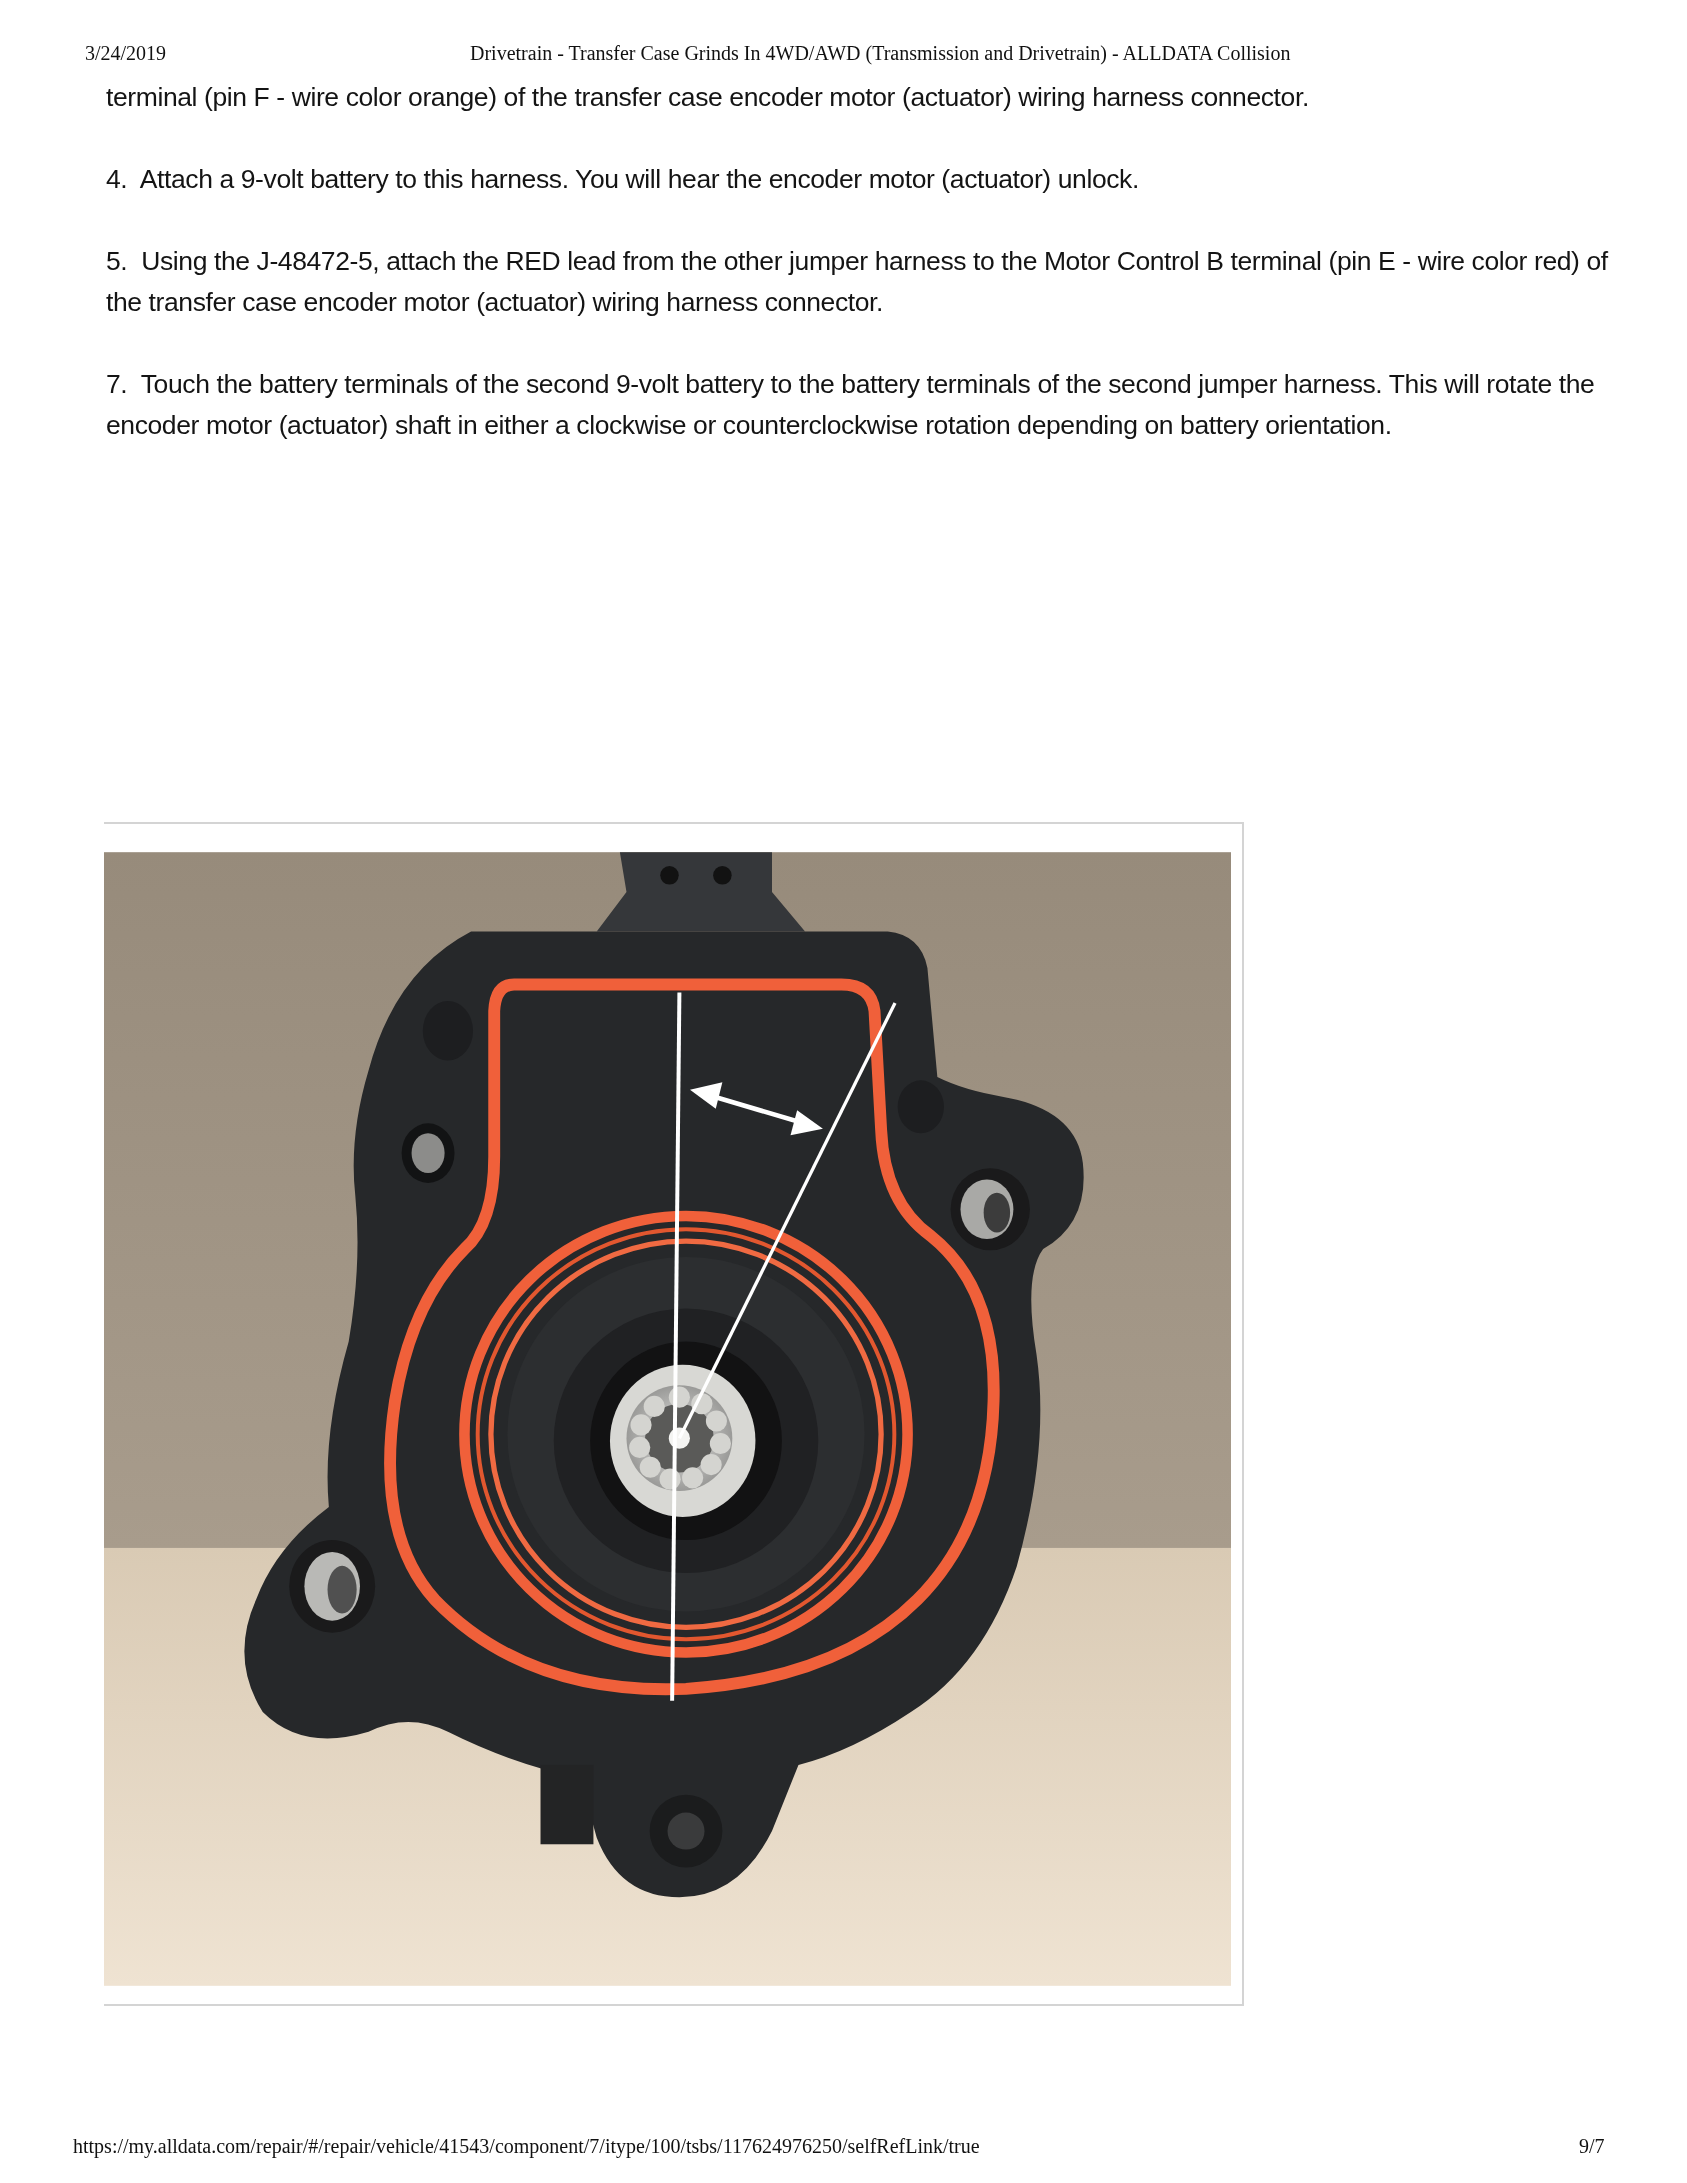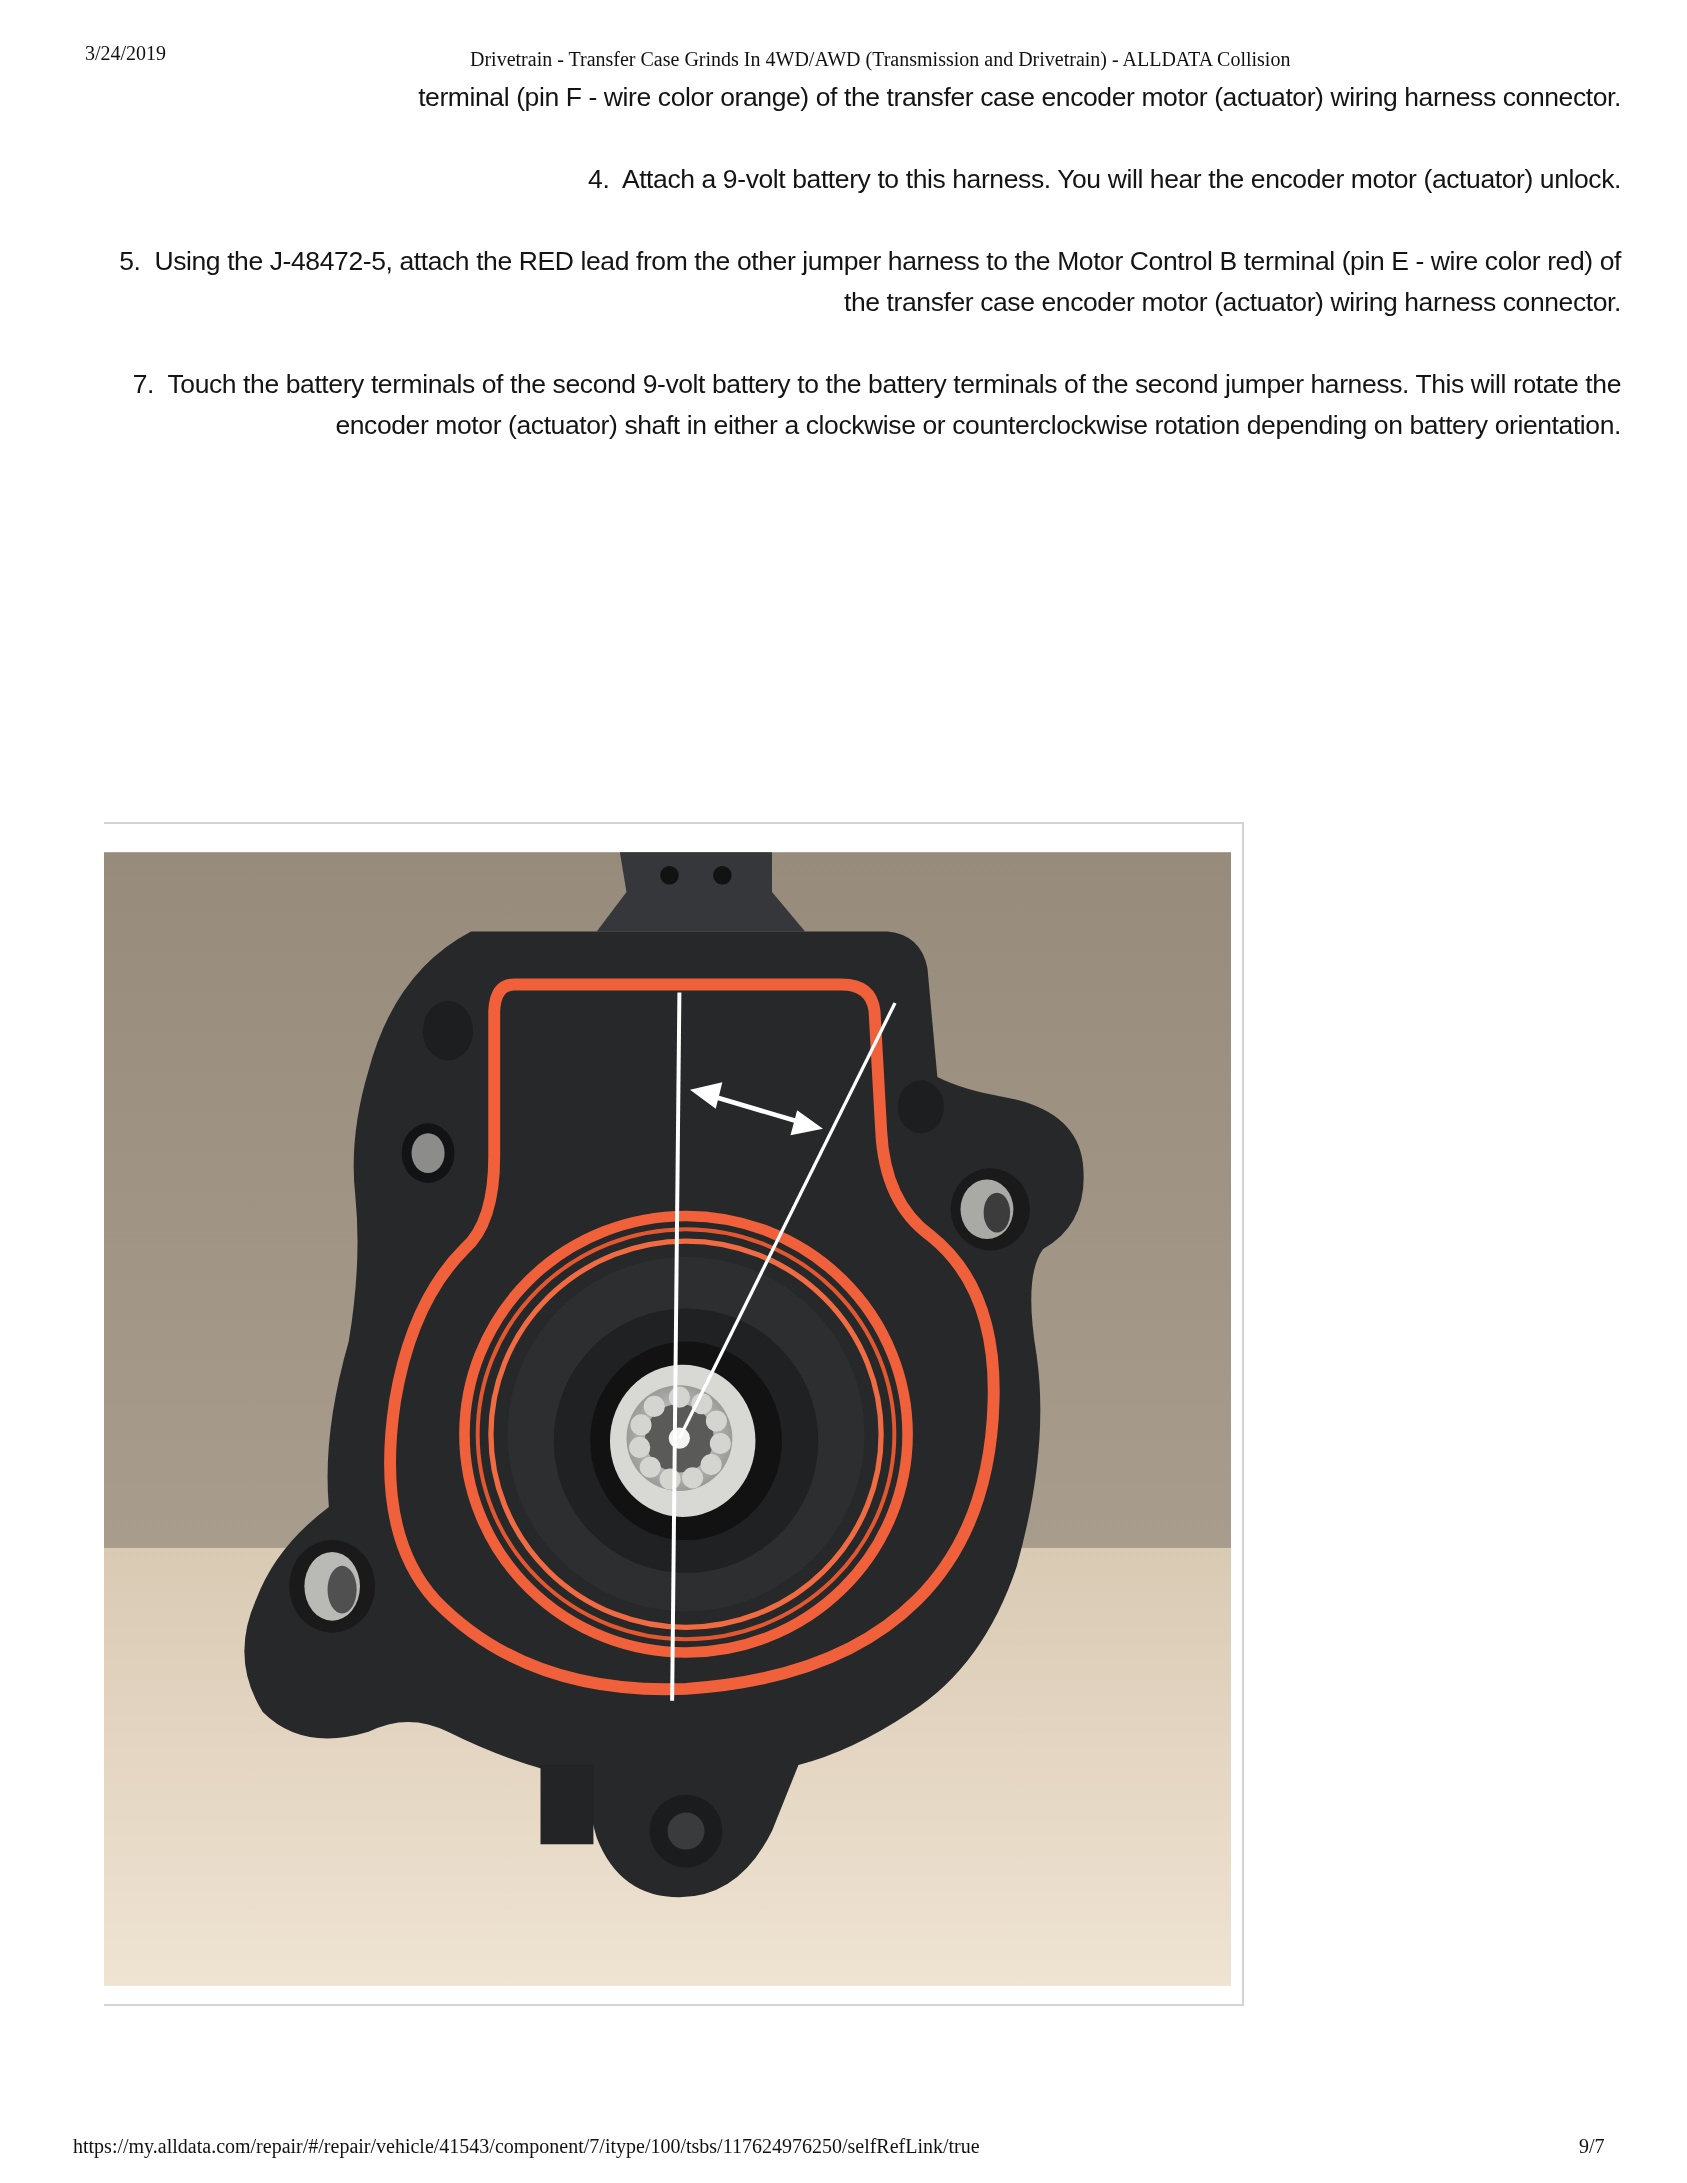--- a/index.html
+++ b/index.html
@@ -1,24 +1,24 @@
 <!DOCTYPE html>
 <html style="font-size:10.6px"><head>
   <meta charset="utf-8">
   <style>
     html, body { margin: 0; padding: 0; background: #ffffff; }
     body { width: 1687px; height: 2183px; position: relative; overflow: hidden; }
     .hdr, .ftr { position: absolute; font-family: "Liberation Serif", "DejaVu Serif", serif; font-size: 20px; color: #111; white-space: nowrap; line-height: 24px; }
     .hdr-date { left: 73px; top: 41px; margin-left: 12px; }
-    .hdr-title { left: 470px; top: 47px; }
+    .hdr-title { left: 470px; top: 41px; }
     .ftr-url { left: 73px; top: 2134px; }
     .ftr-page { left: 1579px; top: 2134px; }
 
     .content { position: absolute; left: 106px; top: 77px; width: 1515px;
-      font-family: "Liberation Sans", "DejaVu Sans", sans-serif; font-size: 26.5px; line-height: 41px; color: #141414; text-align: right; }
+      font-family: "Liberation Sans", "DejaVu Sans", sans-serif; font-size: 26.5px; line-height: 41px; color: #141414; }
     .content p { margin: 0 0 41px 0; letter-spacing: -0.4px; }
     .content p.first { margin-bottom: 41px; }
 
     .figure { position: absolute; left: 104px; top: 822px; width: 1140px; height: 1184px;
       border: 2.6px solid #d4d4d4; border-left: none; box-sizing: border-box; background: #fff; }
     .figure .photo { position: absolute; left: 0; top: 28.4px; width: 1127px; height: 1134px; overflow: hidden; }
     .figure svg { display: block; width: 1127px; height: 1134px; }
   </style>
 </head>
 <body>

